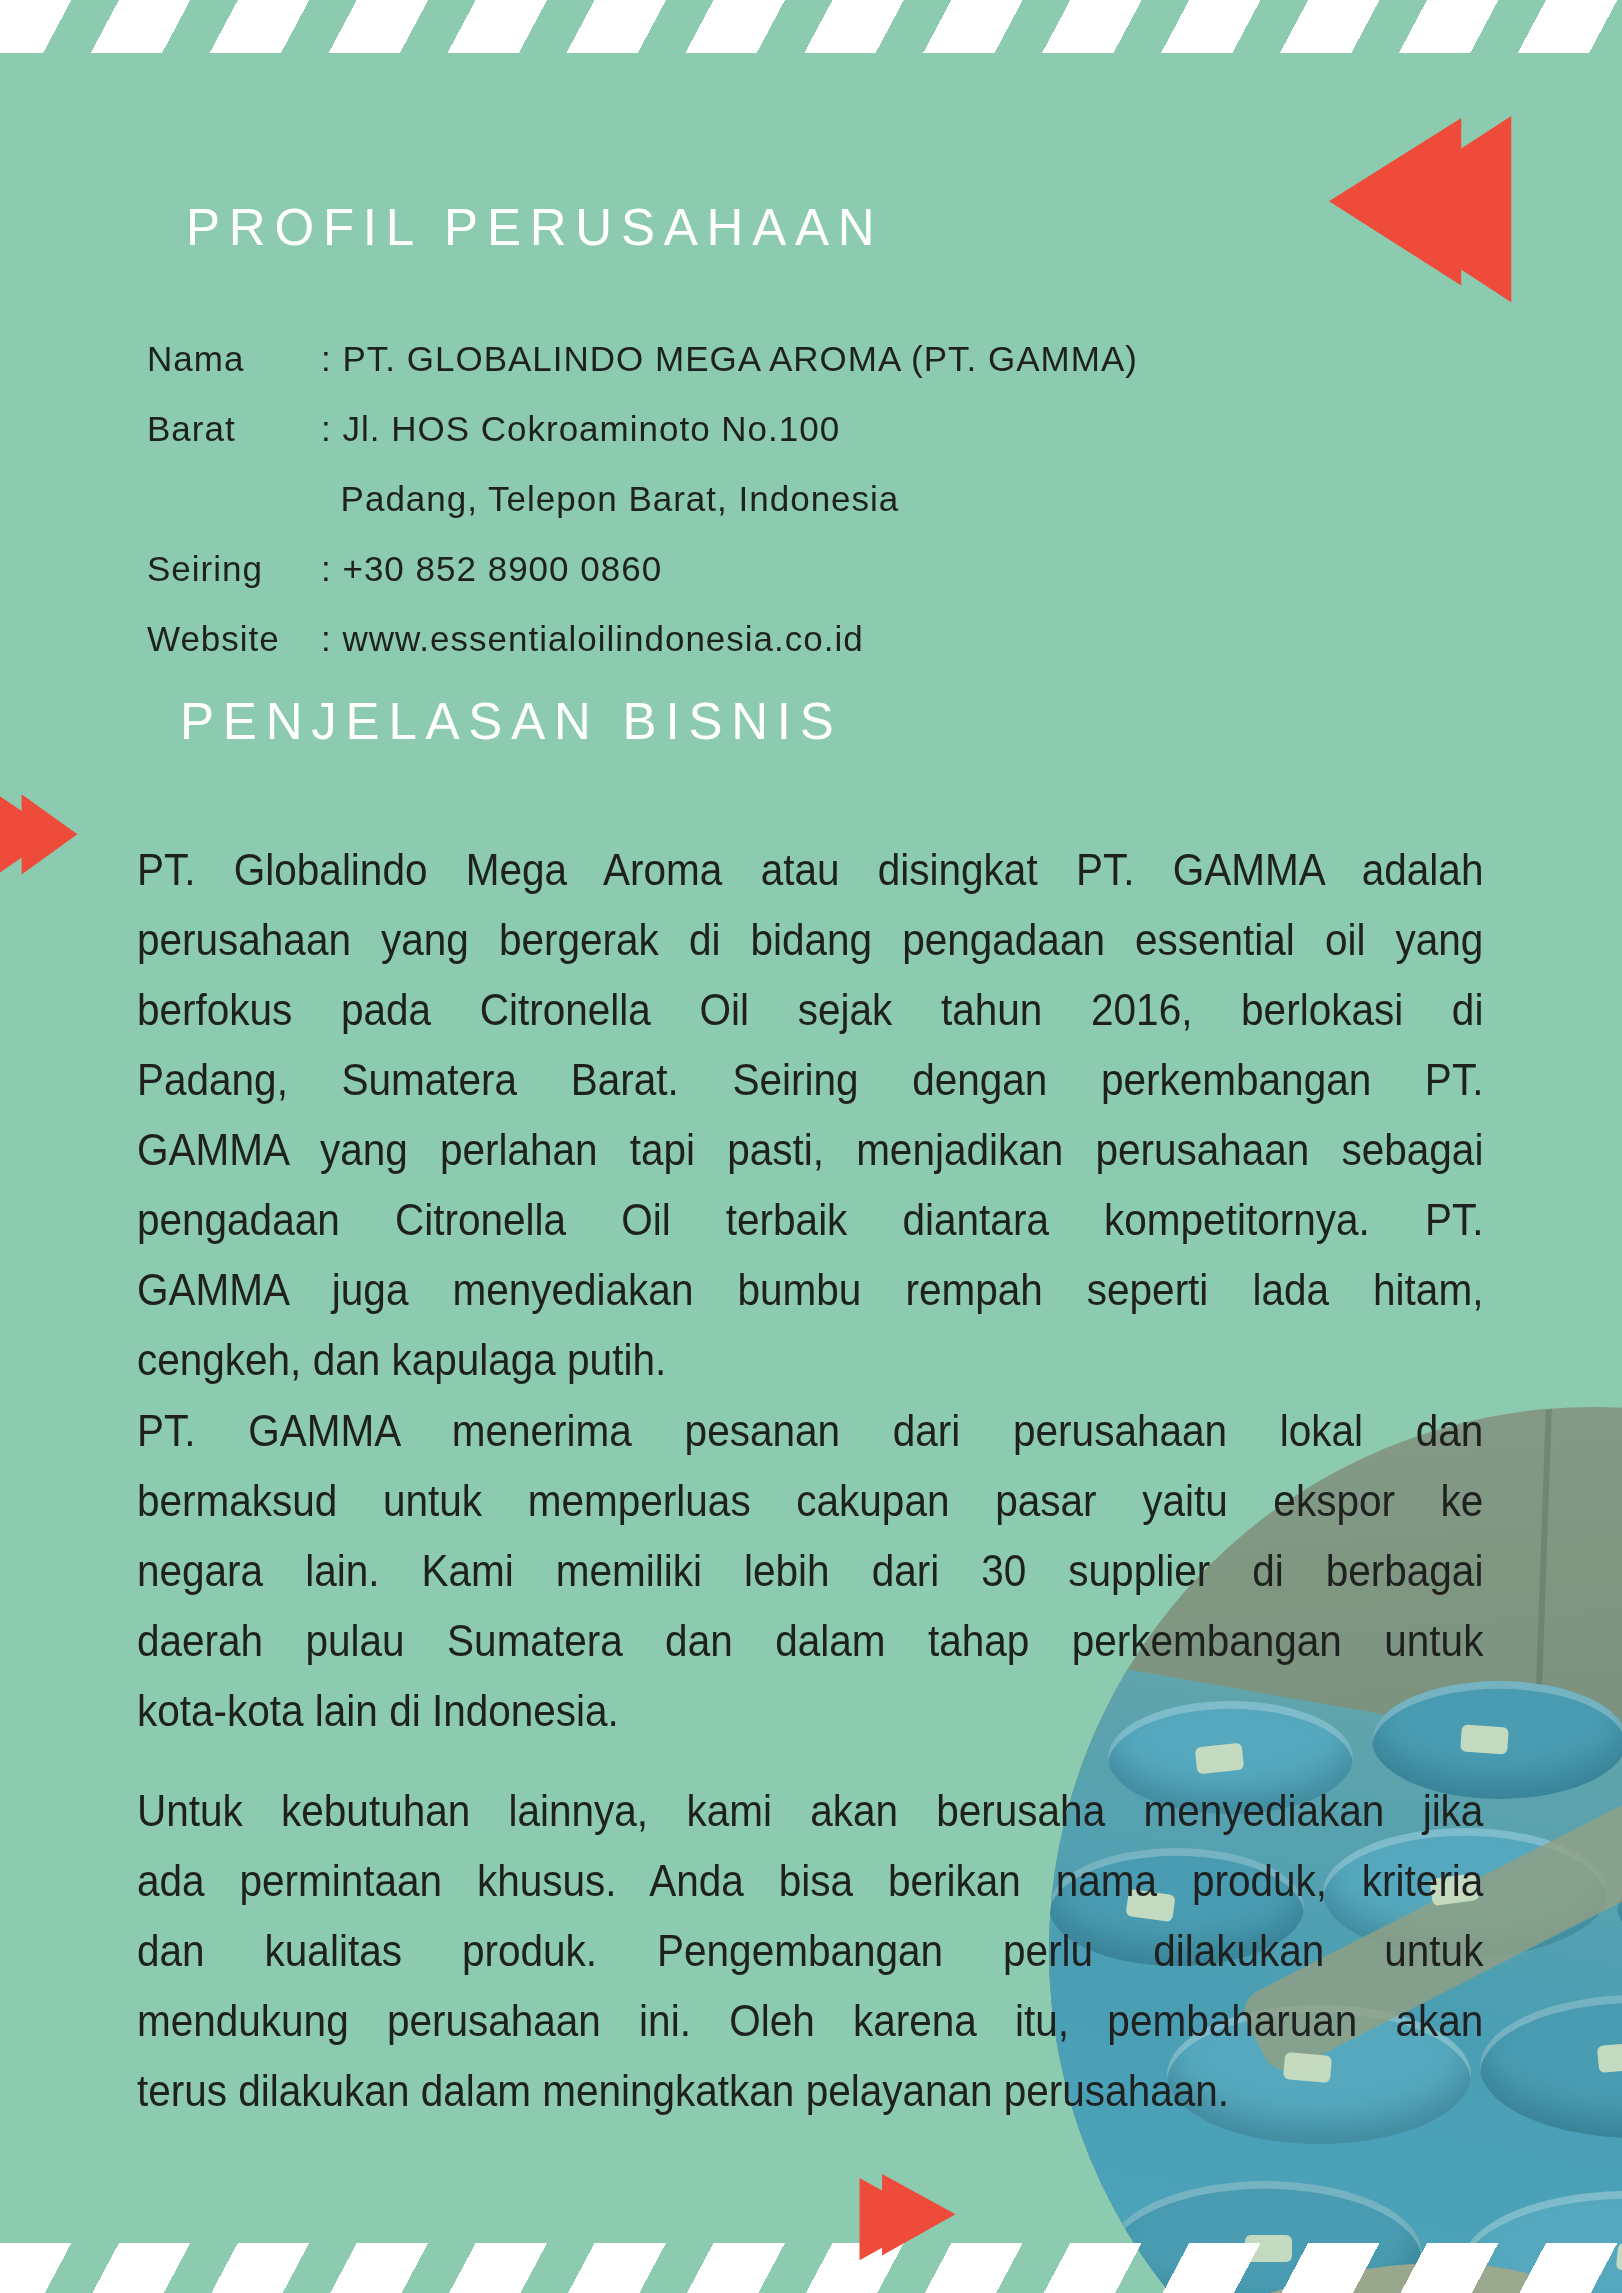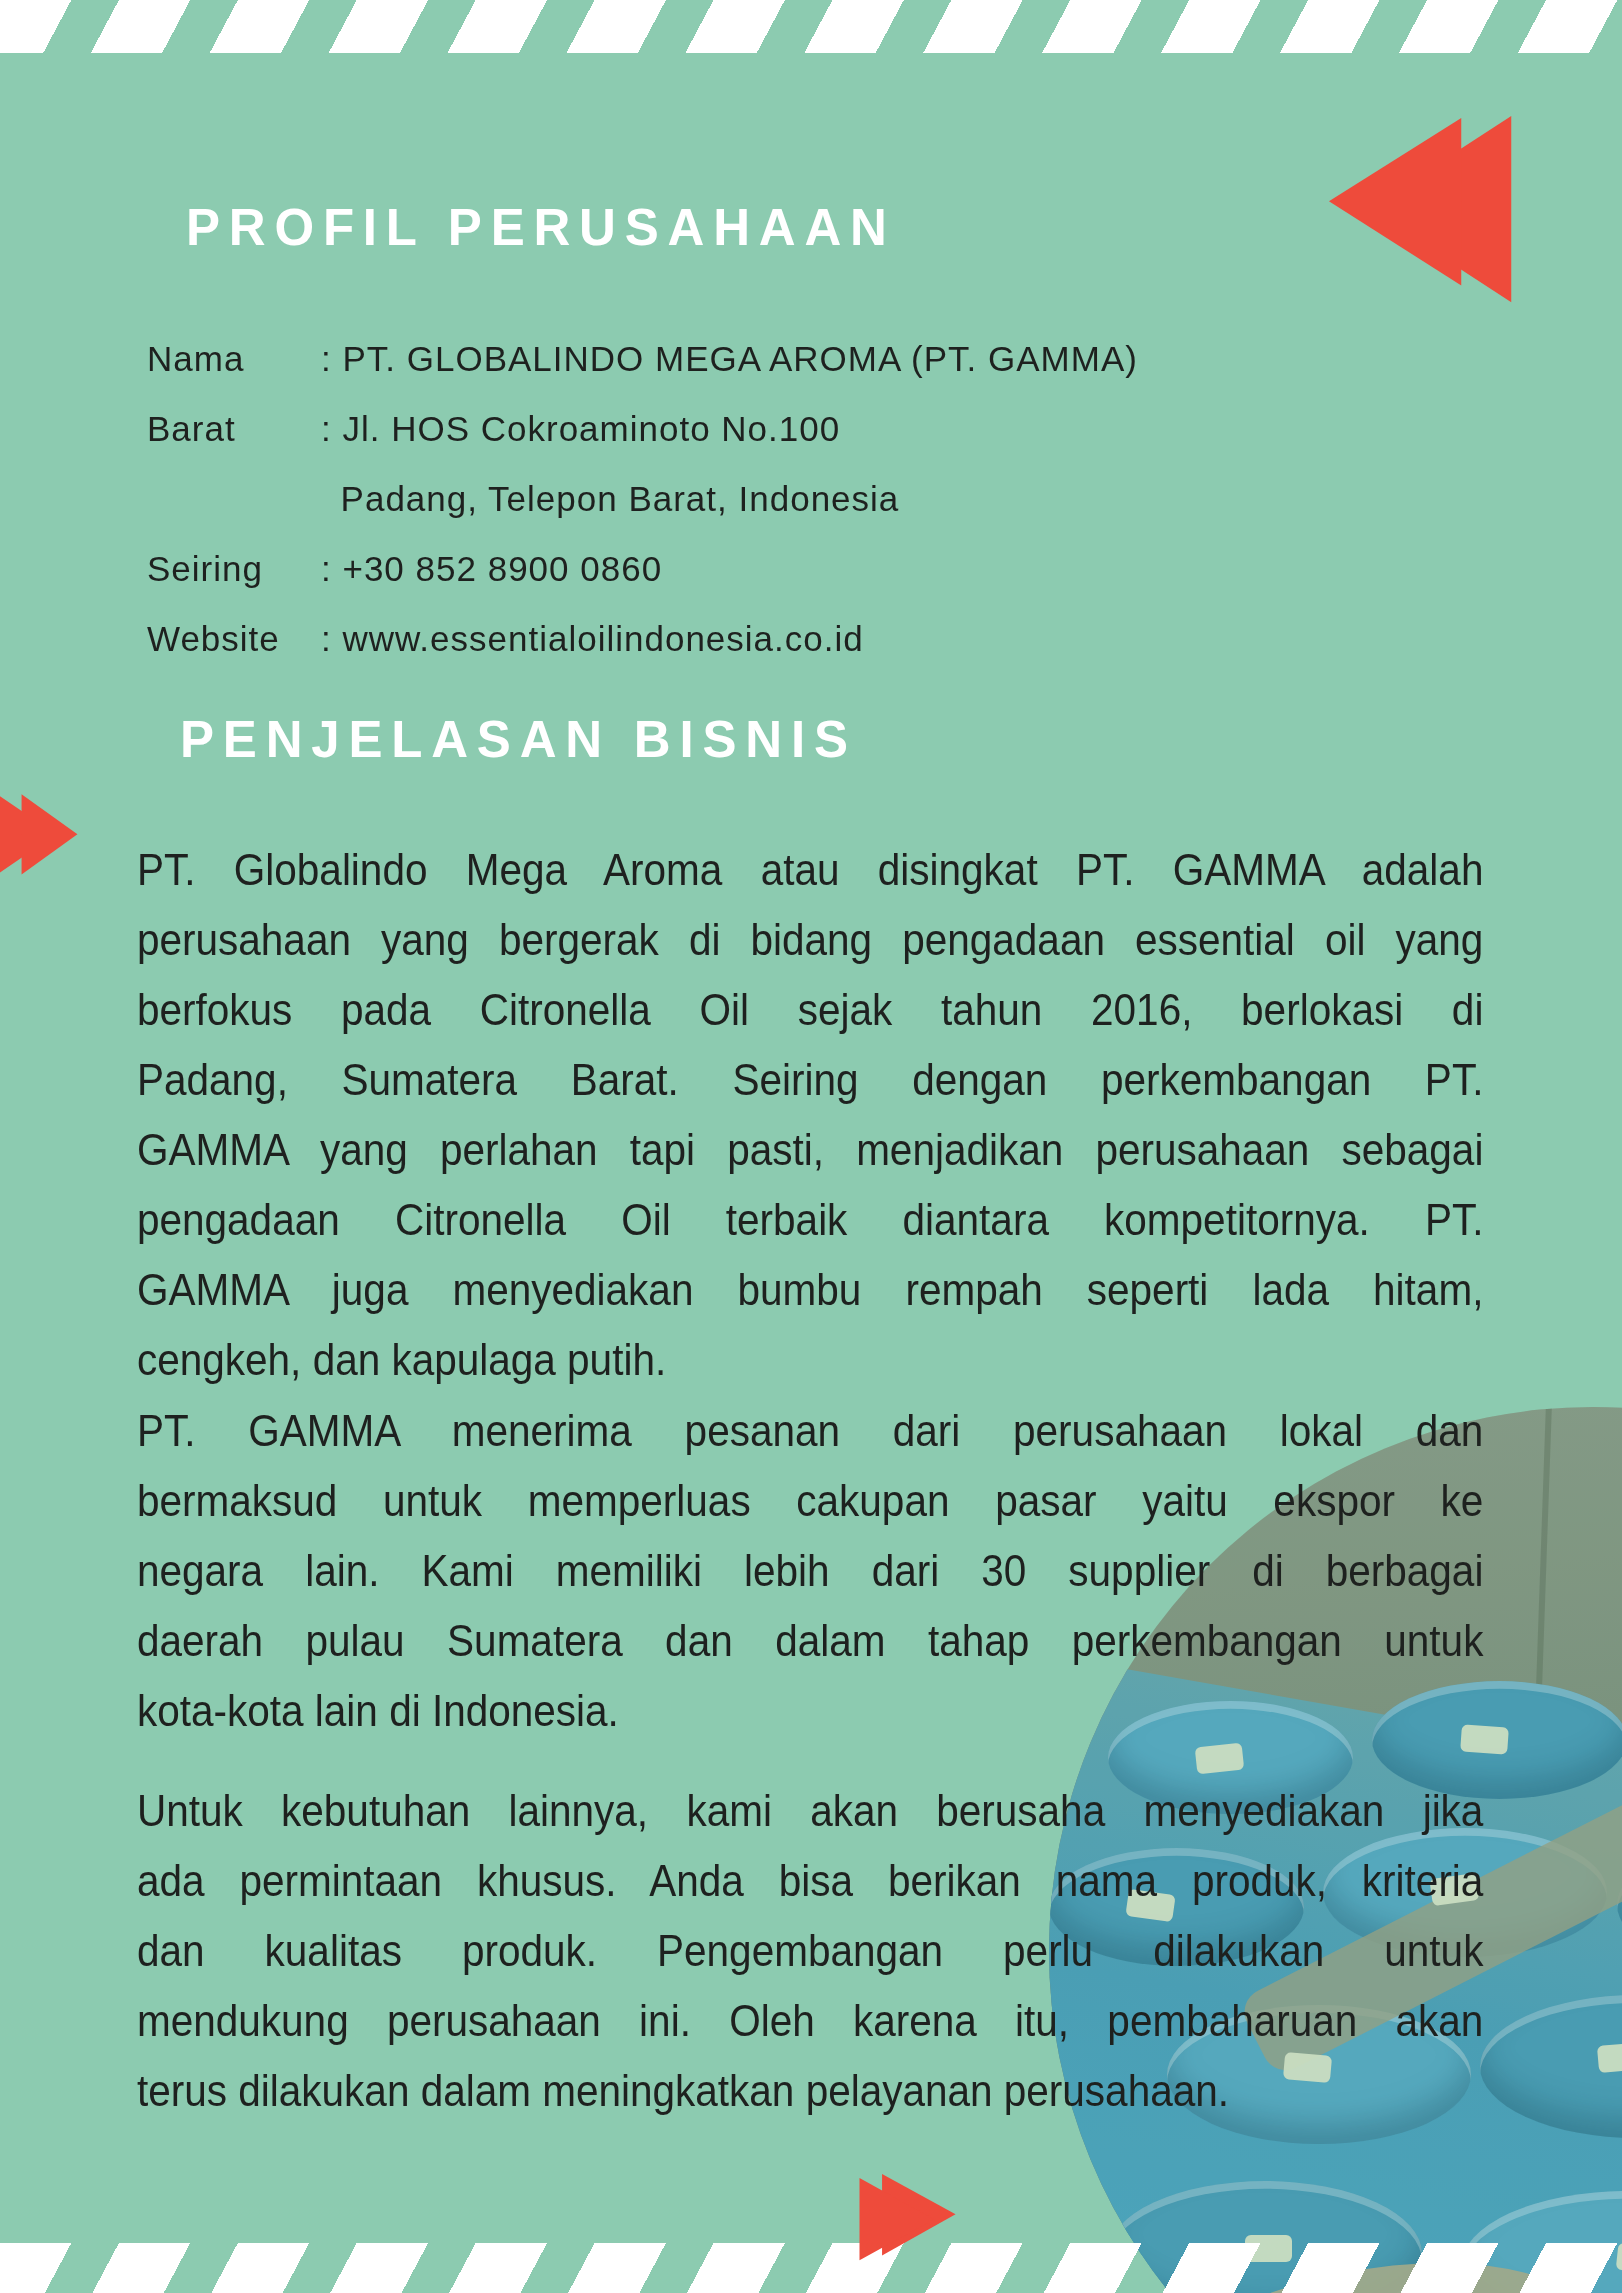--- a/index.html
+++ b/index.html
@@ -34,24 +34,24 @@
     opacity:.8; transform:rotate(-27deg); border-radius:23.5px;}
   .sack{position:absolute; left:69px; top:863px; width:510px; height:265px; background:#a2a384;
     border-radius:48% 52% 45% 55%; transform:rotate(-12deg); opacity:.95;}
   .ph-tint{position:absolute; inset:0; background:rgba(141,203,177,.17);}
   
   .arrow-layer{position:absolute; left:0; top:0; z-index:4; pointer-events:none;}
   
   .banner{
     position:absolute; z-index:5; display:flex; align-items:center;
     padding-left:39px; box-sizing:border-box;
-    color:#fff; font-size:51px; letter-spacing:8.8px; font-weight:700;
+    color:#fff; font-size:51px; letter-spacing:8.8px; font-weight:400;
   }
   .banner-1{left:147px; top:172px; width:774px; height:110px;}
-  .banner-2{left:141px; top:686px; width:772px; height:106px;}
+  .banner-2{left:141px; top:668px; width:772px; height:106px;}
   
   .info{position:absolute; left:147px; top:324px; width:1392px; z-index:5;
     color:#1e211f; font-size:35px; line-height:70px; letter-spacing:1px;}
   .irow{display:flex; align-items:flex-start;}
   .ilabel{width:174px; flex:0 0 auto;}
   .ival{flex:1;}
   .ival2{padding-left:19.6px;}
   
   .paras{position:absolute; left:137px; top:0; width:1496px; z-index:5;
     transform:scaleX(0.9); transform-origin:left top;

